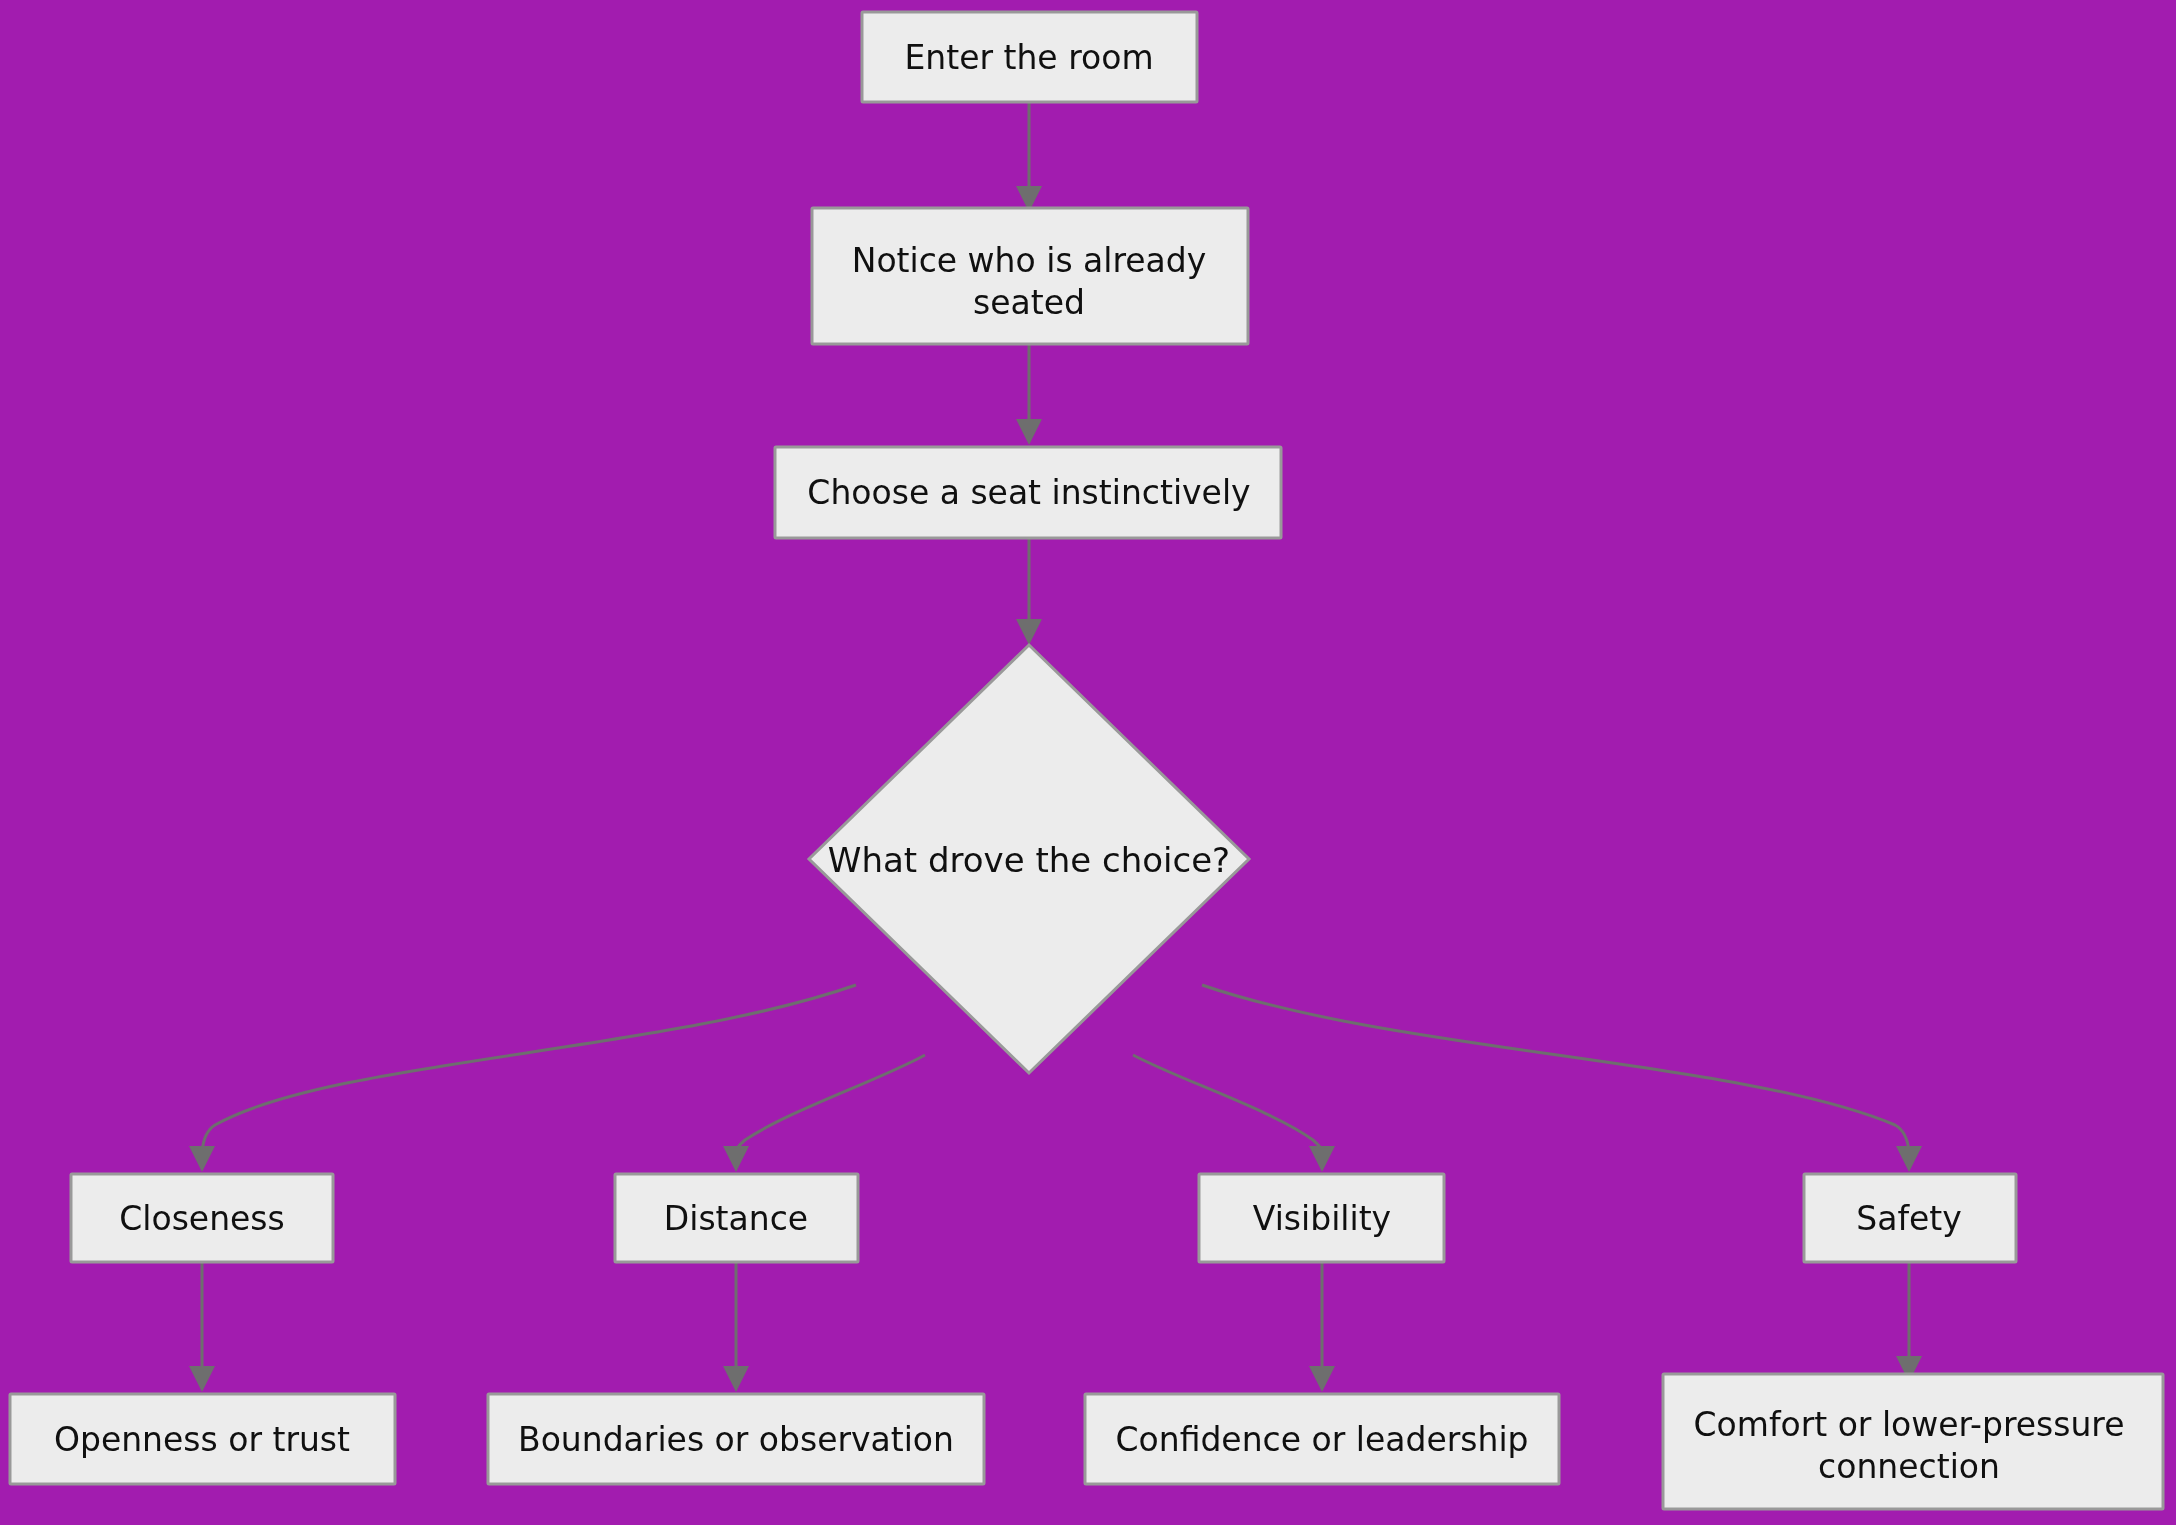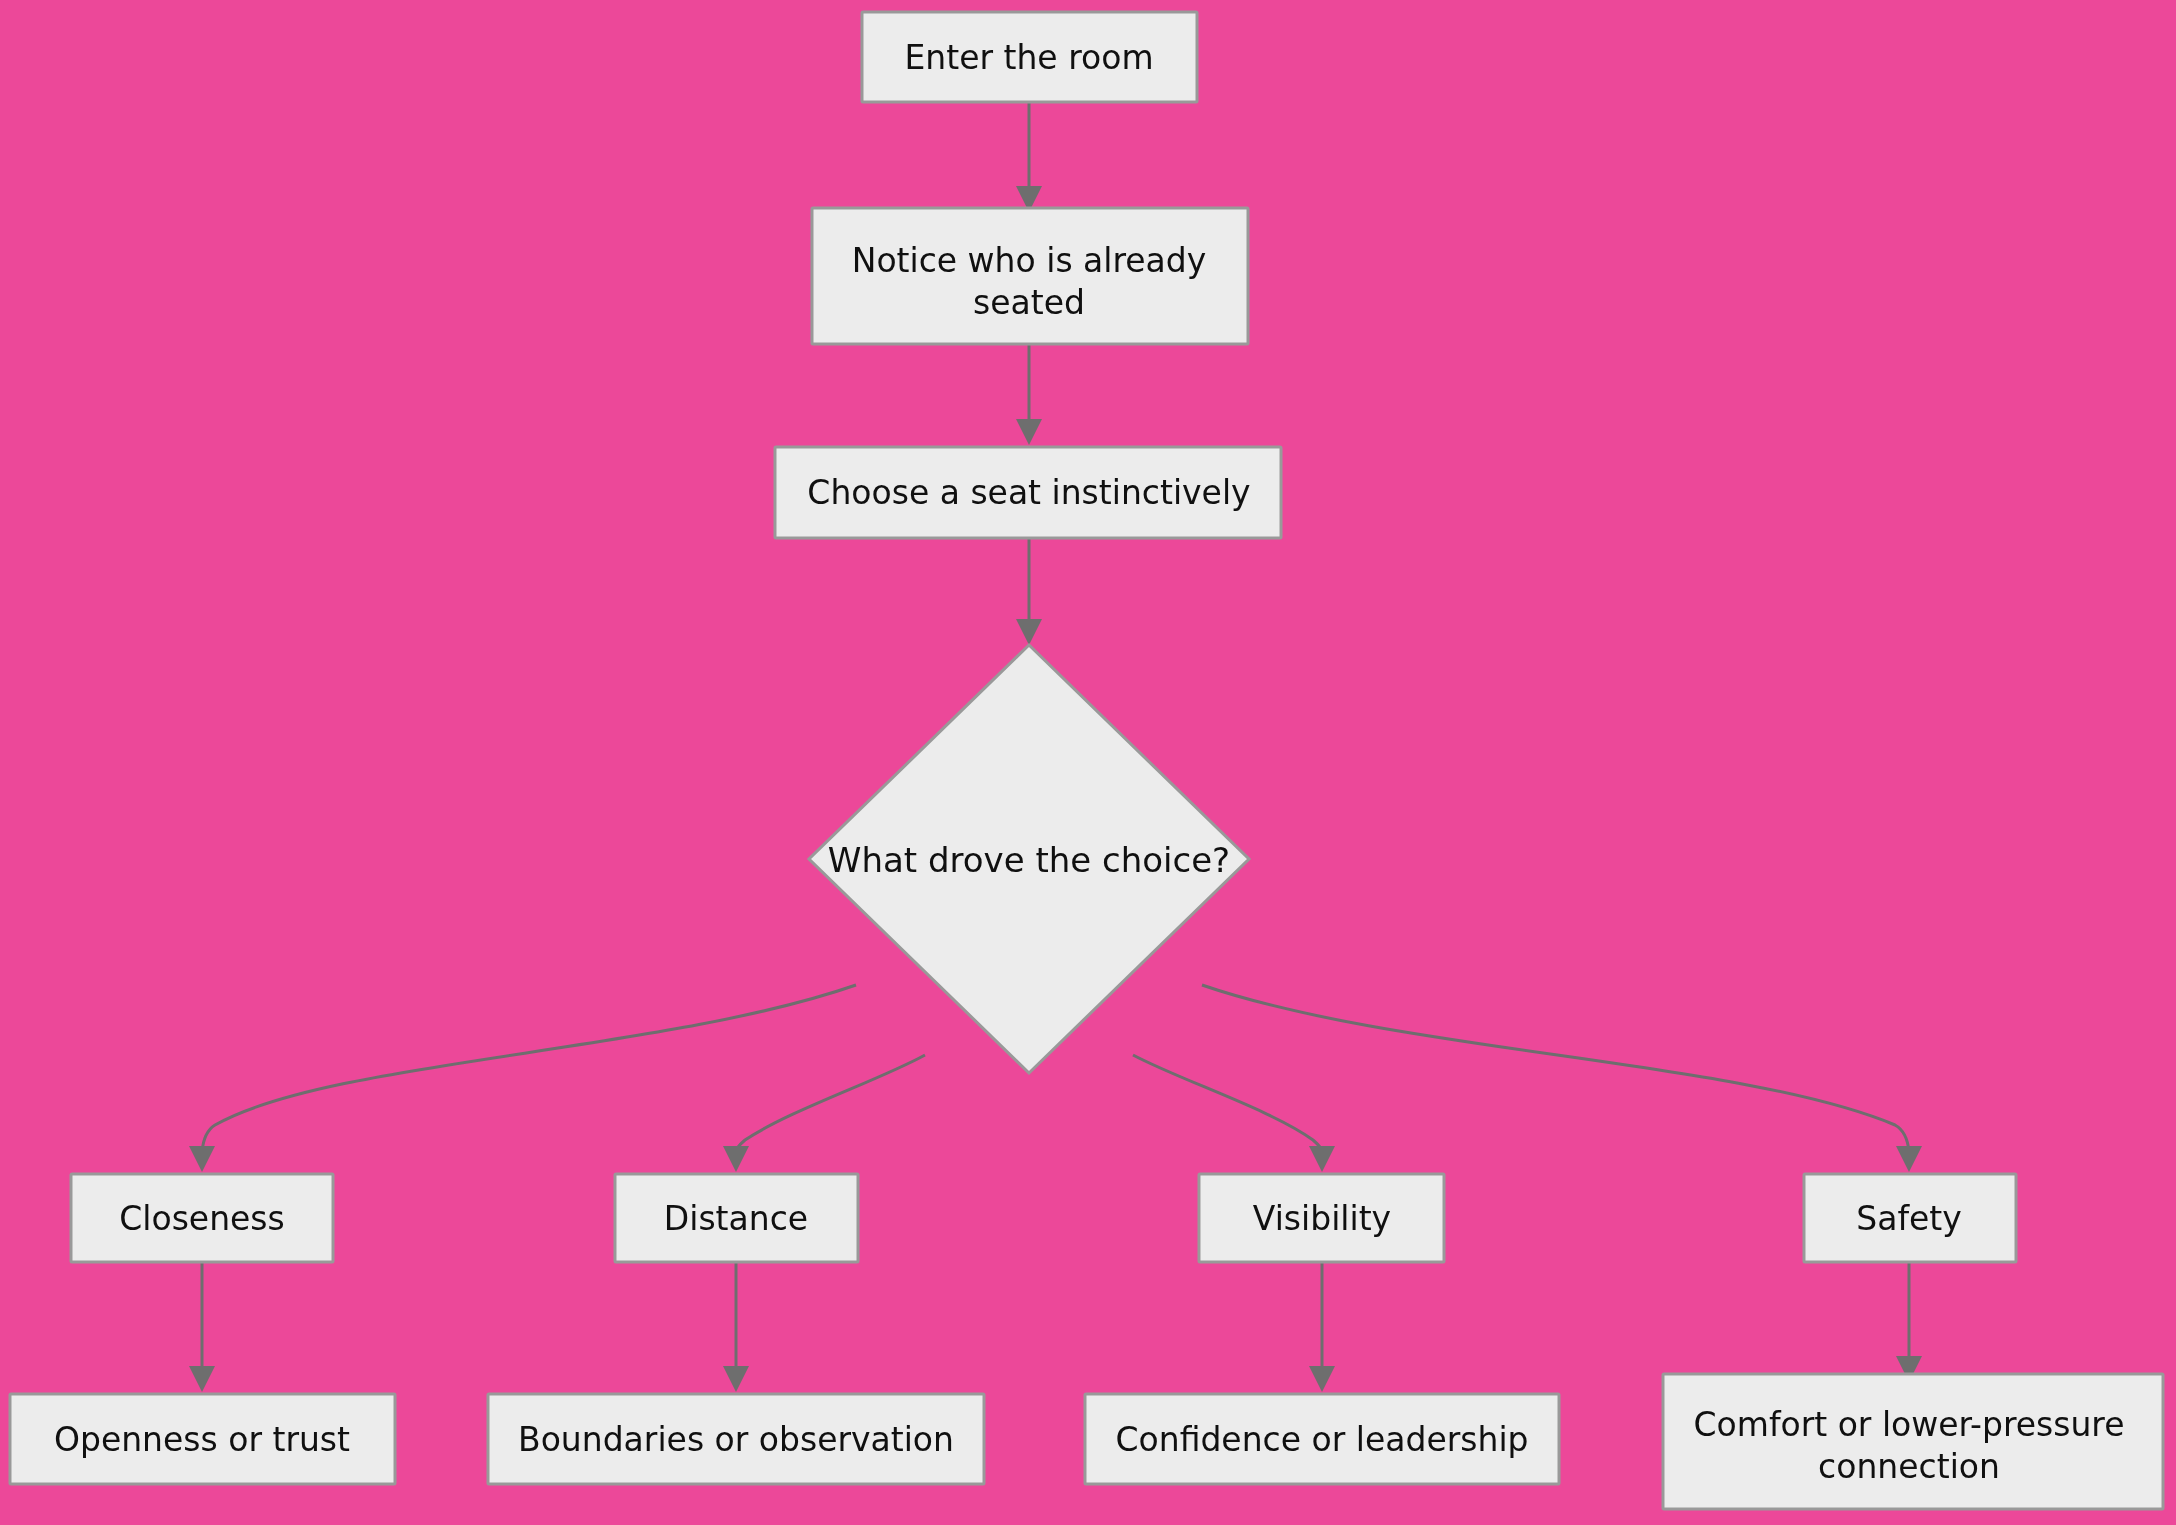--- a/index.html
+++ b/index.html
@@ -52,21 +52,21 @@
     text-anchor: middle;
     dominant-baseline: middle;
   }
   .node-label.diamond-label {
     font-size: 34px;
   }
 </style>
 </head>
 <body>
 
-<div id="flowchart-root" style="background: #ec4899;">
+<div id="flowchart-root" style="background: #a21caf;">
   <svg id="flow-svg" viewBox="0 0 2176 1525" xmlns="http://www.w3.org/2000/svg">
 
     <g>
 
       <g>
         <path class="edge-path" d="M 1029 103 L 1029 196"></path>
         <polygon class="edge-head" points="1029,212 1016,186 1042,186"></polygon>
       </g>
 
       <g>

